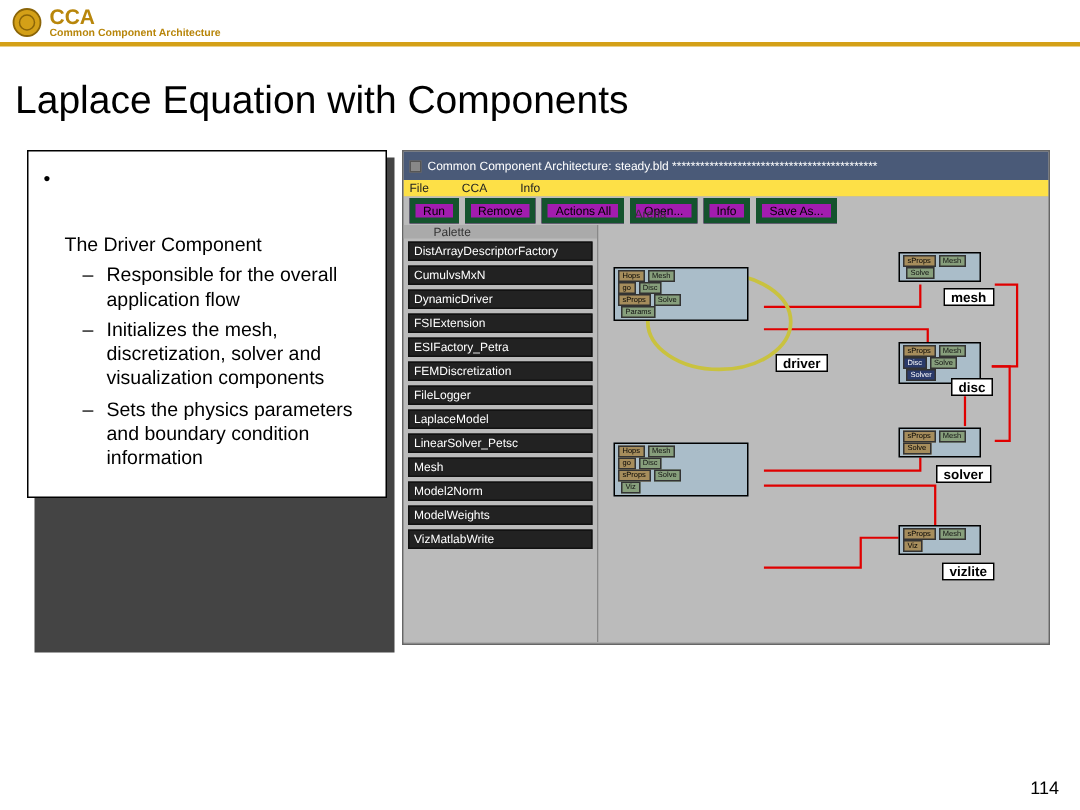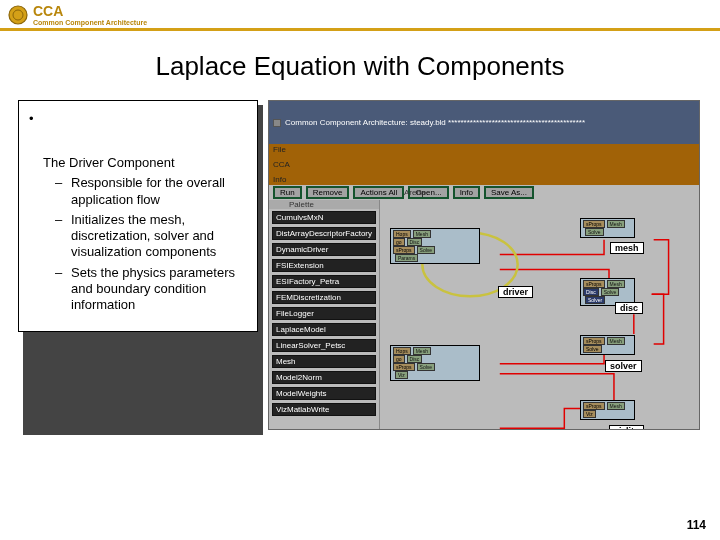--- a/index.html
+++ b/index.html
@@ -8,21 +8,21 @@
     font-family: Arial, Helvetica, sans-serif;
     background: #fff; position: relative; overflow: hidden;
   }
   .header { display: flex; align-items: center; padding: 3px 6px 1px; }
   .header-logo { width: 24px; height: 24px; margin-right: 3px; }
   .header-text { display: flex; flex-direction: column; line-height: 1; }
   .header-acronym { font-size: 14px; font-weight: bold; color: #b8860b; }
   .header-sub { font-size: 7px; color: #b8860b; font-weight: bold; margin-top: 1px; }
   .gold-rule { height: 3px; background: #d4a017; width: 100%; }
   .title {
-    font-size: 26px; font-weight: 500; text-align: center;
+    font-size: 26px; font-weight: 500; 
     padding: 20px 10px 18px;
   }
   .content { display: flex; padding: 0 20px 0 18px; gap: 10px; }
   .left-wrap { position: relative; }
   .left-panel {
     width: 240px; background: #fff; border: 1.5px solid #000;
     padding: 10px 8px 14px 10px; font-size: 13px; line-height: 1.25;
     position: relative; z-index: 2;
   }
   .left-shadow {
@@ -34,34 +34,34 @@
   .bullet-dot { width: 14px; flex-shrink: 0; }
   .topic { font-weight: normal; margin-top: 44px; }
   .sub { display: flex; margin-left: 26px; margin-bottom: 4px; }
   .sub-dash { width: 16px; flex-shrink: 0; }
   .right-panel {
     flex: 1; background: #aaa; border: 1px solid #666;
     font-size: 8px; font-family: Arial, sans-serif;
     position: relative; height: 330px; overflow: hidden;
   }
   .win-title {
-    background: #4a5a78; color: #fff; padding: 17px 4px; font-size: 8px;
+    background: #4a5a78; color: #fff; padding: 5px 4px; font-size: 8px;
     display: flex; align-items: center;
   }
   .win-title .box { width: 8px; height: 8px; background: #888; border: 1px solid #555; margin-right: 4px; }
-  .menu-bar { background: #a16207; padding: 1px 4px; font-size: 8px; display: flex; gap: 6px; color: #222; flex-direction: column; }
+  .menu-bar { background: #fde047; padding: 1px 4px; font-size: 8px; display: flex; gap: 22px; color: #222; }
   .section-label { font-size: 8px; color: #333; padding: 0 4px; }
   .action-bar { background: #bbb; padding: 1px 4px; display: flex; gap: 4px; }
   .action-bar button {
-    background: #a3a3a3; border: 2px solid #14532d; font-size: 8px; padding: 0 5px;
+    background: #a21caf; border: 4px solid #14532d; font-size: 8px; padding: 0 5px;
     font-family: inherit;
   }
   .panels { display: flex; height: calc(100% - 50px); }
   .palette {
-    width: 111px; background: #bbb; border-right: 1px solid #888;
+    width: 130px; background: #bbb; border-right: 1px solid #888;
     display: flex; flex-direction: column; justify-content: center;
   }
   .palette-label {
     font-size: 8px; color: #333; background: #aaa; padding: 0 20px;
   }
   .pal-items { overflow-y: auto; flex: 1; padding: 2px 3px; }
   .pal-item {
     background: #222; color: #fff; font-size: 8px;
     padding: 1px 3px; margin-bottom: 3px; border: 1px solid #111;
     white-space: nowrap; overflow: hidden;
@@ -73,21 +73,21 @@
     font-size: 6px; padding: 1px 2px;
   }
   .comp-row { display: flex; gap: 2px; }
   .pin-l { background: #a68d5c; font-size: 5px; padding: 0 2px; border: 1px solid #333; }
   .pin-r { background: #879f7c; font-size: 5px; padding: 0 2px; border: 1px solid #333; color: #111; }
   .lbl {
     position: absolute; background: #fff; border: 1px solid #000;
     font-size: 9px; font-weight: bold; padding: 0 4px;
   }
   .pgnum {
-    position: absolute; bottom: 8px; right: 14px; font-size: 12px; font-weight: bold;
+    position: absolute; bottom: 8px; right: 14px; font-size: 12px;
   }
 </style>
 </head>
 <body>
 
 <div class="header">
   <svg class="header-logo" viewBox="0 0 24 24">
     <circle cx="12" cy="12" r="9" fill="#d4a017" stroke="#8b6508" stroke-width="1.2"></circle>
     <circle cx="12" cy="12" r="5" fill="none" stroke="#8b6508" stroke-width="1"></circle>
   </svg>
@@ -138,22 +138,22 @@
       <button>Remove</button>
       <button>Actions All</button>
       <button>Open...</button>
       <button>Info</button>
       <button>Save As...</button>
     </div>
     <div class="panels">
       <div class="palette">
         <div class="palette-label">Palette</div>
         <div class="pal-items">
+          <div class="pal-item">DistArrayDescriptorFactory</div>
           <div class="pal-item">CumulvsMxN</div>
-          <div class="pal-item">DistArrayDescriptorFactory</div>
           <div class="pal-item">DynamicDriver</div>
           <div class="pal-item">FSIExtension</div>
           <div class="pal-item">ESIFactory_Petra</div>
           <div class="pal-item">FEMDiscretization</div>
           <div class="pal-item">FileLogger</div>
           <div class="pal-item">LaplaceModel</div>
           <div class="pal-item">LinearSolver_Petsc</div>
           <div class="pal-item">Mesh</div>
           <div class="pal-item">Model2Norm</div>
           <div class="pal-item">ModelWeights</div>

